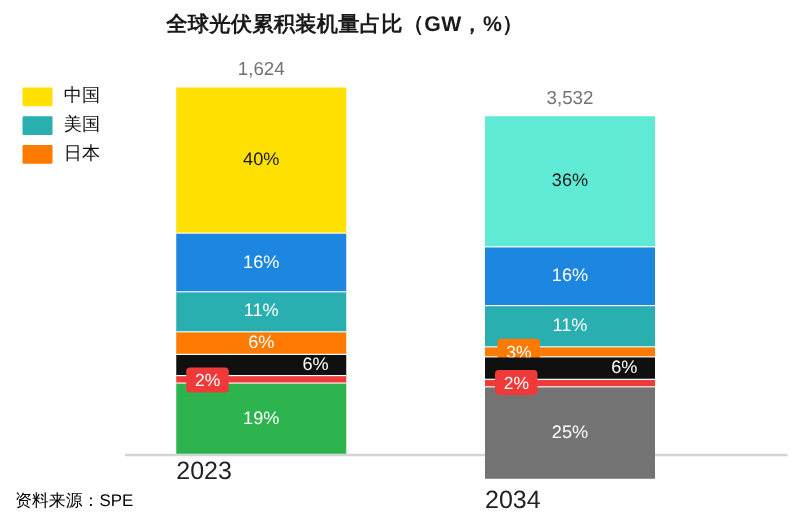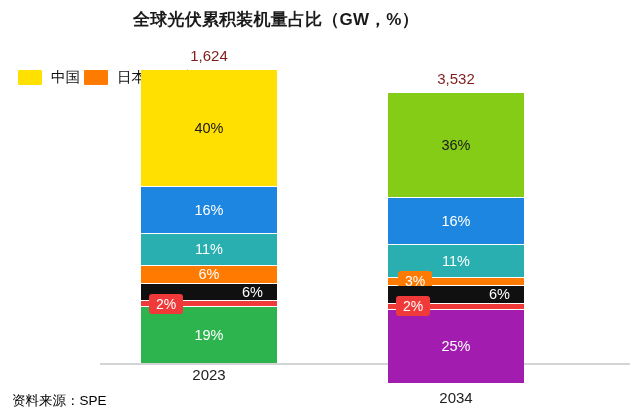--- a/index.html
+++ b/index.html
@@ -18,21 +18,21 @@
     position:absolute;left:0;top:8px;width:552px;
     text-align:center;
     font-size:17px;font-weight:bold;
     letter-spacing:.2px;
     color:#1a1a1a;
   }
 
   
   .legend{
     position:absolute;left:18px;top:68px;
-    display:flex;flex-direction:row;
+    display:flex;flex-direction:column;
     gap:4px;
   }
   .legend-item{display:flex;align-items:center;height:19px;}
   .legend-swatch{
     width:24px;height:15px;display:inline-block;flex:0 0 auto;
     border-radius:1px;
   }
   .legend-label{
     margin-left:9px;font-size:14.5px;color:#111;
     white-space:nowrap;line-height:1;
@@ -44,25 +44,25 @@
     position:absolute;left:100px;top:363px;width:530px;height:1.5px;
     background:#d4d4d4;
   }
 
   .bar-group{position:absolute;top:70px;width:136px;}
   .bar-group.g0{left:141px;}
   .bar-group.g1{left:388px;margin-top:23px;}
 
   .bar-total{
     position:absolute;left:0;top:-23px;width:136px;
-    text-align:center;font-size:15px;color:#7f1d1d;
+    text-align:center;font-size:15px;color:#737373;
   }
   .bar-cat{
     position:absolute;left:0;top:296px;width:136px;
-    text-align:center;font-size:15px;color:#222;
+    text-align:left;font-size:20px;color:#222;
   }
 
   .bar-stack{
     position:relative;width:136px;height:348px;
     display:flex;flex-direction:column;
   }
   .seg{
     position:relative;width:100%;
     box-sizing:border-box;
     border-bottom:1.4px solid #ffffff;
@@ -110,26 +110,26 @@
 <div id="chart-root">
 
   <div class="chart-title">全球光伏累积装机量占比（GW，%）</div>
 
   <div class="legend" id="legend-host">
       <div class="legend-item">
         <span class="legend-swatch" style="background: rgb(255, 224, 0);"></span>
         <span class="legend-label">中国</span>
       </div>
       <div class="legend-item">
+        <span class="legend-swatch" style="background: rgb(41, 175, 176);"></span>
+        <span class="legend-label">美国</span>
+      </div>
+      <div class="legend-item">
         <span class="legend-swatch" style="background: rgb(255, 122, 0);"></span>
         <span class="legend-label">日本</span>
-      </div>
-      <div class="legend-item">
-        <span class="legend-swatch" style="background: rgb(41, 175, 176);"></span>
-        <span class="legend-label">美国</span>
       </div>
     </div>
 
   <div class="plot">
     <div class="axis-line"></div>
     <div class="bar-group g0" id="bar-0">
         <div class="bar-total">1,624</div>
         <div class="bar-stack">
           <div class="seg" style="background: rgb(255, 224, 0); height: 117.2px; flex: 0 0 117.2px;">
             <span class="seg-label lbl-dark">40%</span>
@@ -151,39 +151,39 @@
           </div>
           <div class="seg" style="background: rgb(45, 180, 78); height: 55.67px; flex: 0 0 55.67px;">
             <span class="seg-label lbl-light">19%</span>
           </div>
         </div>
         <div class="bar-cat">2023</div>
       </div>
     <div class="bar-group g1" id="bar-1">
         <div class="bar-total">3,532</div>
         <div class="bar-stack">
-          <div class="seg" style="background: #84cc16; height: 105.48px; flex: 0 0 105.48px;">
+          <div class="seg" style="background: #5eead4; height: 105.48px; flex: 0 0 105.48px;">
             <span class="seg-label lbl-dark">36%</span>
           </div>
           <div class="seg" style="background: rgb(28, 134, 224); height: 46.88px; flex: 0 0 46.88px;">
             <span class="seg-label lbl-light">16%</span>
           </div>
           <div class="seg" style="background: rgb(41, 175, 176); height: 32.23px; flex: 0 0 32.23px;">
             <span class="seg-label lbl-light">11%</span>
           </div>
           <div class="seg seg-japan-badge" style="background: rgb(255, 122, 0); height: 8.79px; flex: 0 0 8.79px;">
             <span class="seg-label lbl-light">3%</span>
           </div>
           <div class="seg seg-india" style="background: rgb(16, 16, 16); height: 17.58px; flex: 0 0 17.58px;">
             <span class="seg-label lbl-light">6%</span>
           </div>
           <div class="seg seg-brazil" style="background: rgb(240, 58, 58); height: 5.86px; flex: 0 0 5.86px;">
             <span class="seg-label lbl-light">2%</span>
           </div>
-          <div class="seg" style="background: #a21caf; height: 73.25px; flex: 0 0 73.25px;">
+          <div class="seg" style="background: #737373; height: 73.25px; flex: 0 0 73.25px;">
             <span class="seg-label lbl-light">25%</span>
           </div>
         </div>
         <div class="bar-cat">2034</div>
       </div>
   </div>
 
   <div class="source-note">资料来源：SPE</div>
 </div>
 

